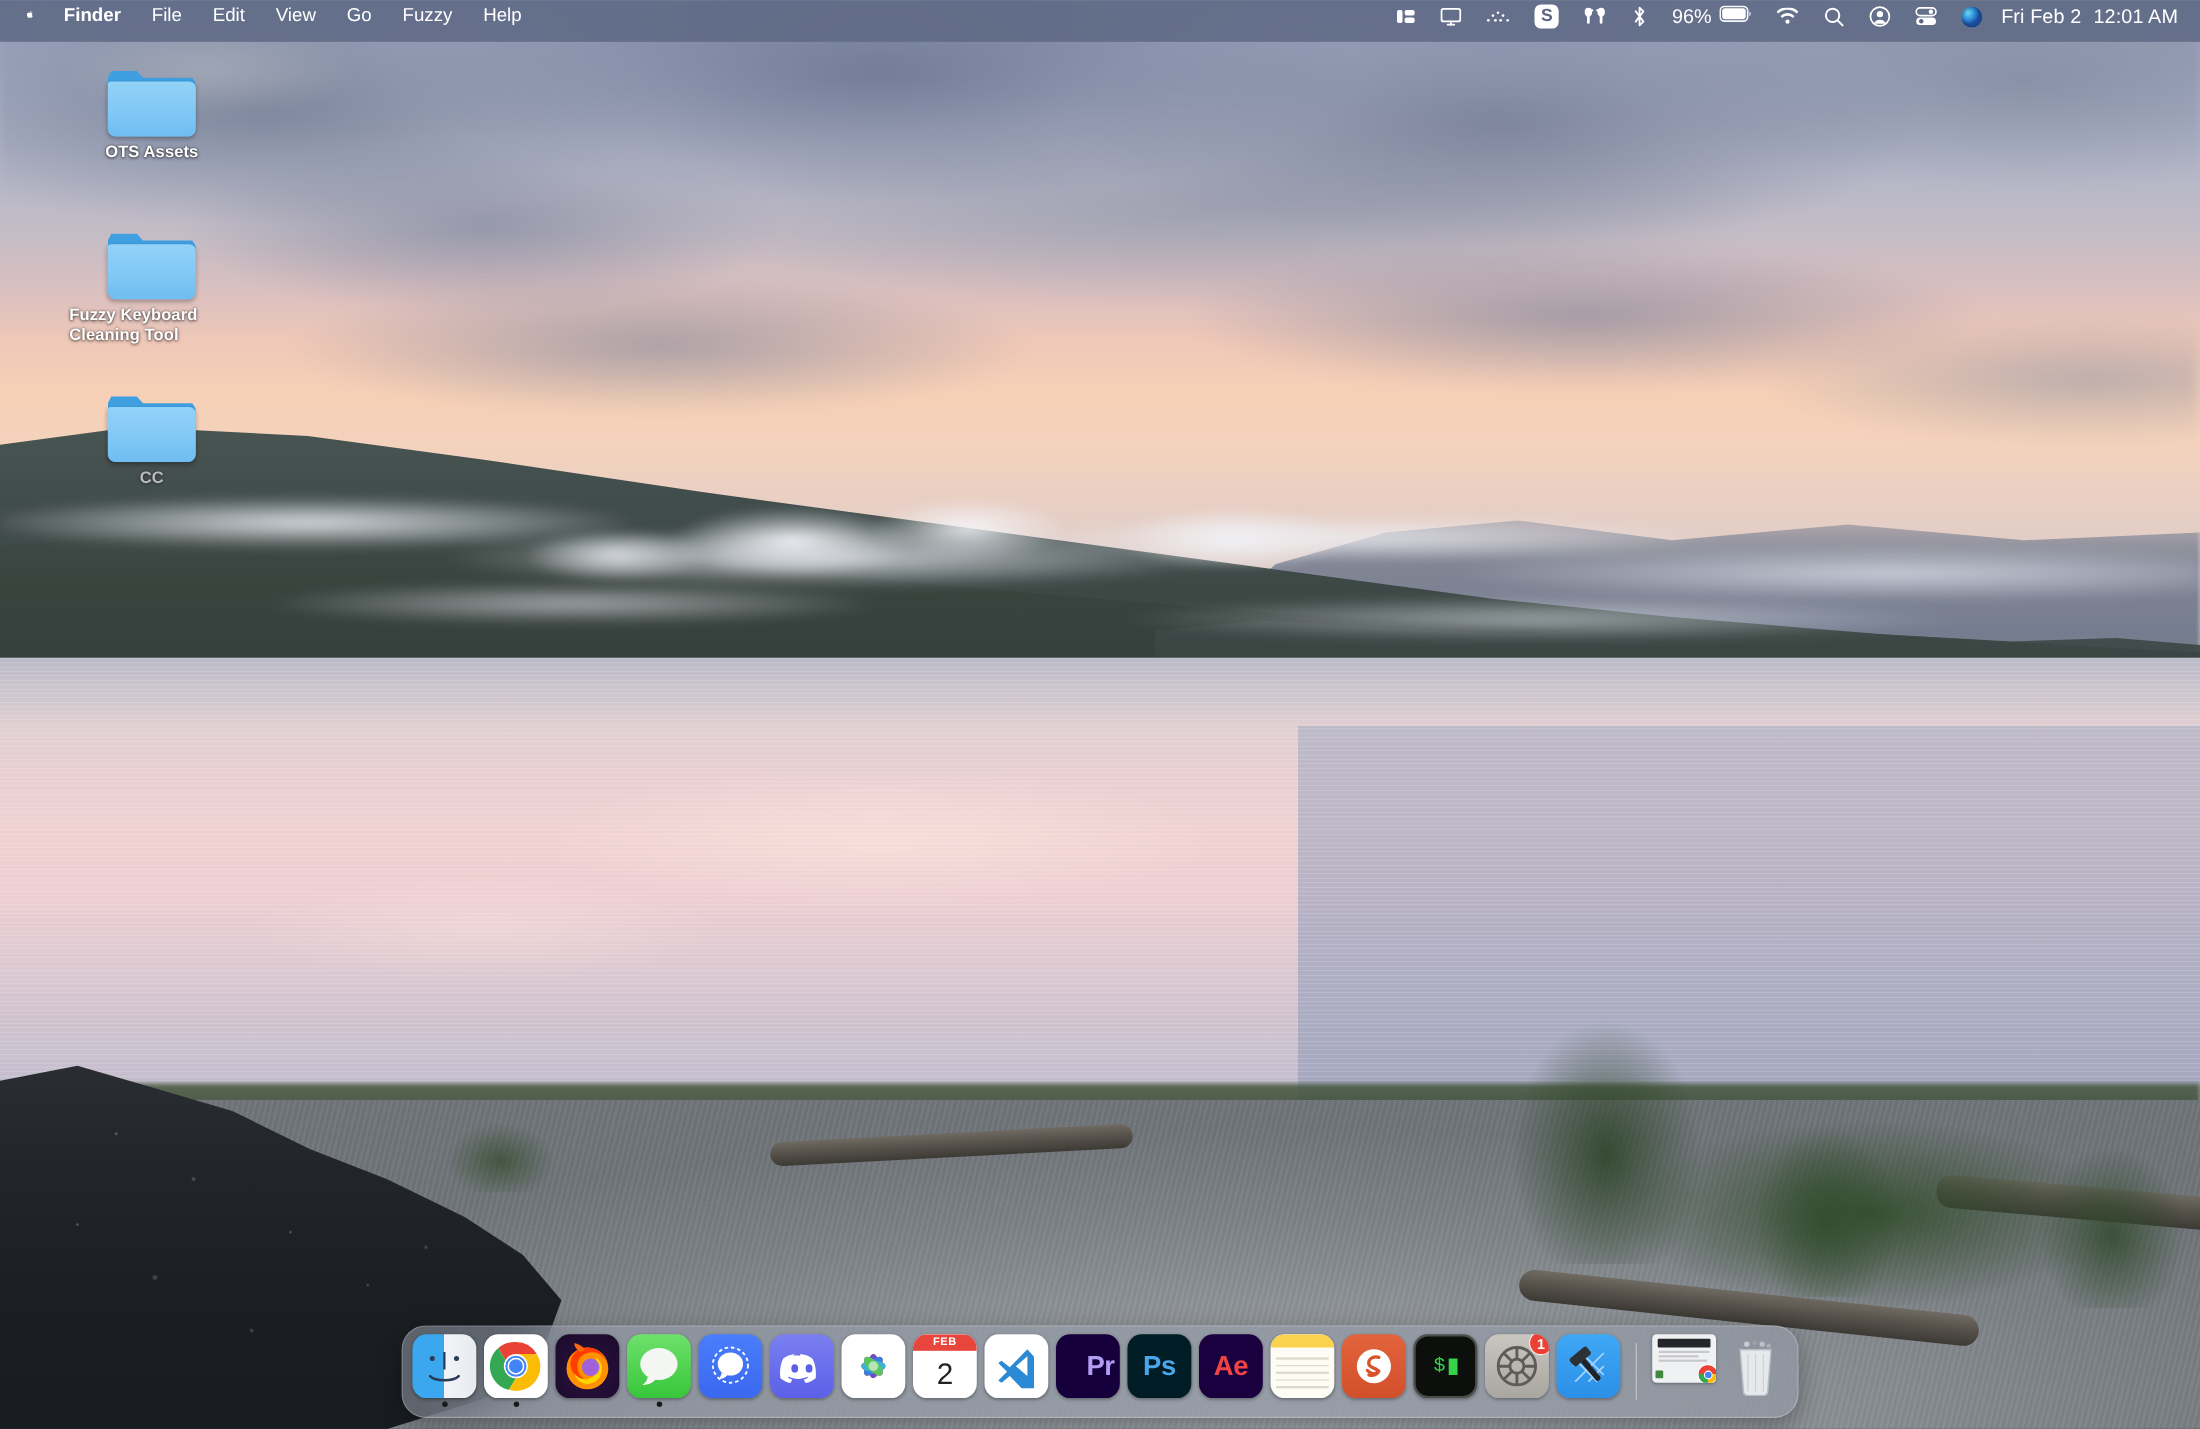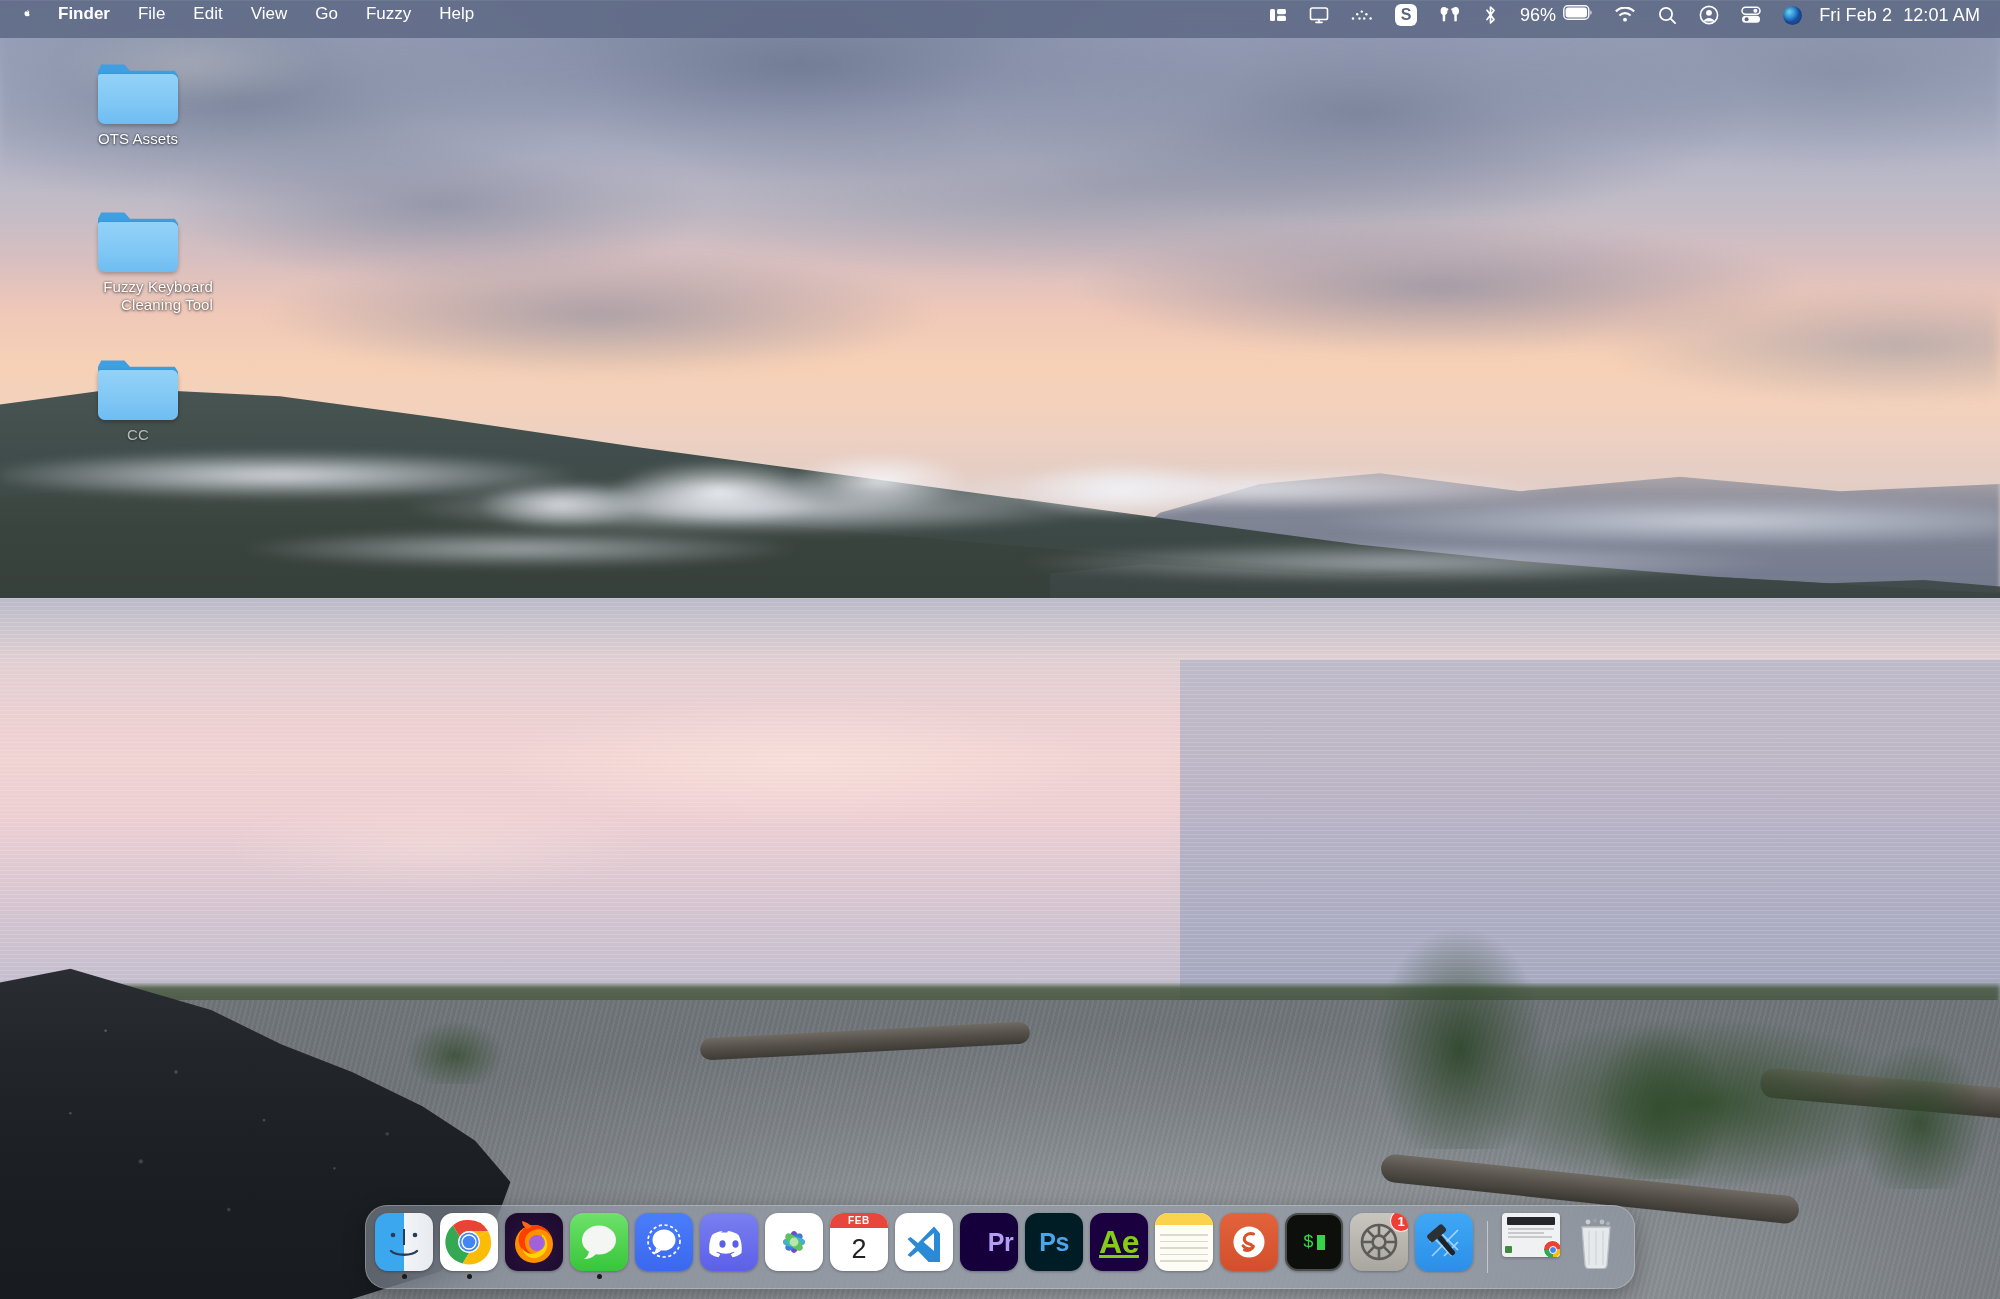--- a/index.html
+++ b/index.html
@@ -239,21 +239,21 @@
     border-radius:6px 8px 8px 8px;
     clip-path: polygon(0% 14%, 4% 4%, 33% 4%, 40% 14%, 96% 14%, 100% 22%, 100% 100%, 0% 100%);
   }
   .folder-front {
     position:absolute; left:0; top:12px; width:80px; height:50px;
     background: linear-gradient(to bottom, #93d2f8 0%, #81c8f5 55%, #6fbdf2 100%);
     border-radius:3px 6px 7px 7px;
     box-shadow: 0 2px 4px rgba(0,0,0,.28);
   }
   .desk-label {
-    font-size:15px; font-weight:normal; color:#fff; text-align:right;
+    font-size:15px; font-weight:bold; color:#fff; text-align:left;
     line-height:1.22; letter-spacing:.1px;
     text-shadow: 0 1px 3px rgba(0,0,0,.62), 0 0 2px rgba(0,0,0,.5);
     max-width:150px; word-wrap:break-word;
   }
   .desk-label.faded { opacity:.62; }
 
   
   #dock-wrap {
     position:absolute; left:0; right:0; bottom:10px;
     display:flex; justify-content:center; z-index:60;
@@ -628,21 +628,21 @@
 
       <div class="dock-slot">
         <div class="dock-app ic-photoshop">
           <span class="appletter" style="color:#4aa6e8;font-size:25px;">Ps</span>
         </div>
         <div class="run-dot off"></div>
       </div>
 
       <div class="dock-slot">
         <div class="dock-app ic-aftereffects">
-          <span class="appletter" style="color:#84cc16;font-size:32px;text-decoration:underline;">Ae</span>
+          <span class="appletter" style="color:#ef4444;font-size:25px;">Ae</span>
         </div>
         <div class="run-dot off"></div>
       </div>
 
       <div class="dock-slot">
         <div class="dock-app ic-notes">
           <div style="width:100%;height:100%;">
             <div style="height:12px;background:#fbd24d;"></div>
             <div style="padding:4px 5px;">
               <div style="height:1.5px;background:#ddd9cc;margin:5px 0;"></div>

